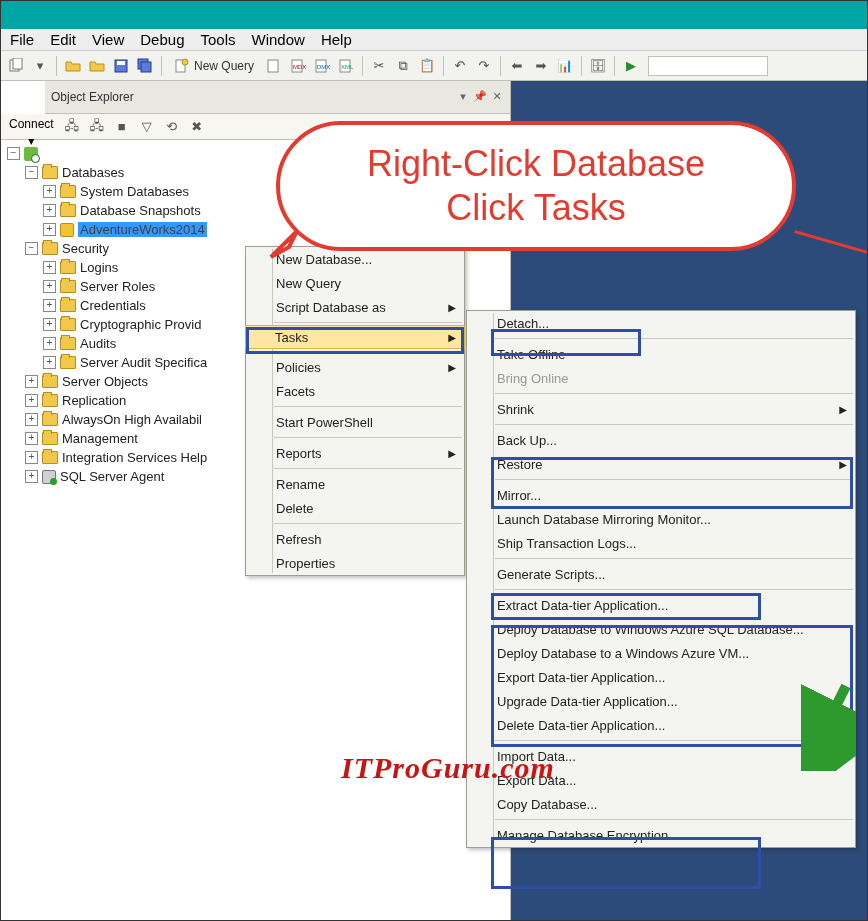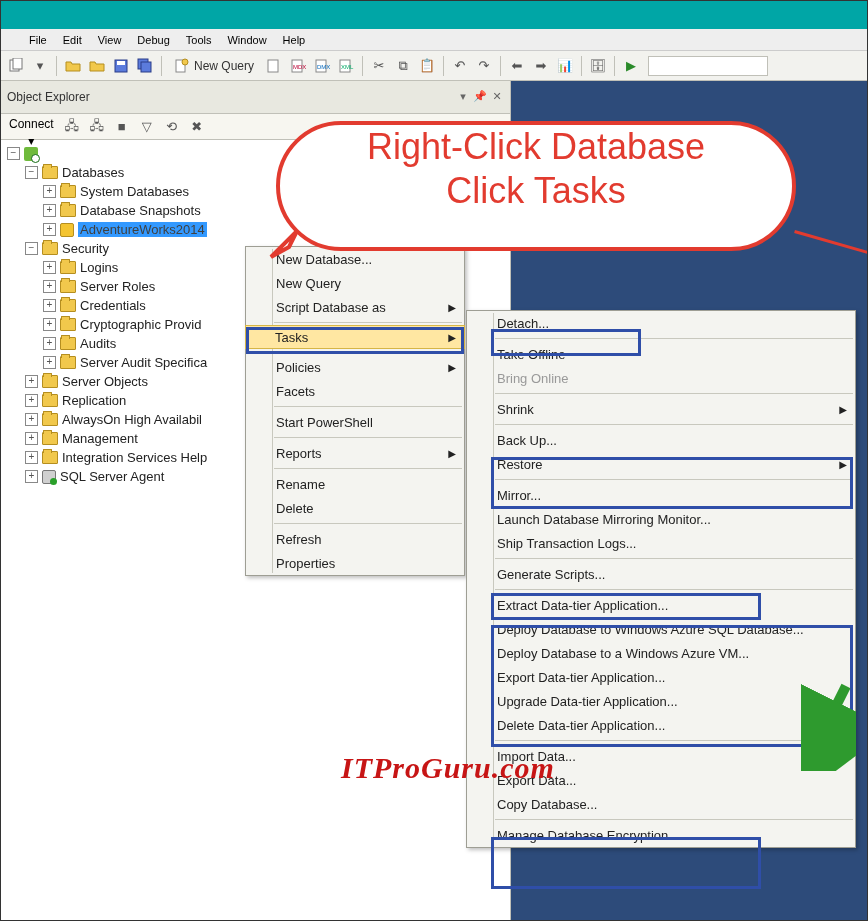--- a/index.html
+++ b/index.html
@@ -1,24 +1,24 @@
 <!DOCTYPE html>
 <html><head>
 <meta charset="utf-8">
 <style>
   * { box-sizing: border-box; font-family: "Segoe UI", Tahoma, sans-serif; }
   body { margin: 0; width: 868px; height: 921px; background: #fff; overflow: hidden; position: relative; border:1px solid #333;}
   .titlebar { height: 28px; background: #00a6a6; }
-  .menubar { height: 22px; background: #eee; border-bottom: 1px solid #ccc; display: flex; align-items: center; padding: 0 20px; font-size: 11px; }
+  .menubar { height: 22px; background: #eee; border-bottom: 1px solid #ccc; display: flex; align-items: center; padding: 0 1px; font-size: 15px; }
   .menubar span { padding: 2px 8px; cursor: default; }
   .toolbar { height: 30px; background: #f2f2ee; border-bottom: 1px solid #c0c0b8; display: flex; align-items: center; padding: 0 4px; gap: 2px; }
   .tb-btn { width: 22px; height: 22px; display: flex; align-items: center; justify-content: center; font-size: 13px; color:#555; border-radius:2px; }
   .tb-sep { width:1px; height:20px; background:#c0c0b8; margin:0 3px; }
   .newquery { display:flex; align-items:center; gap:4px; padding:0 6px; height:22px; font-size:12px; color:#333; border:1px solid transparent;}
-  .panel-head { height: 22px; background: #e8e8e0; border-bottom:1px solid #c0c0b8; display:flex; align-items:center; padding:16px 6px; font-size:12px; color:#333; }
+  .panel-head { height: 22px; background: #e8e8e0; border-bottom:1px solid #c0c0b8; display:flex; align-items:center; padding:16px 6px; font-size:12px; color:#333;margin-left:44px; }
   .panel-head .title { flex:1; }
   .panel-head .ctl { width:14px; height:14px; margin-left:3px; color:#666; font-size:11px; text-align:center; }
   .panel-tools { height:26px; background:#f7f6f0; border-bottom:1px solid #c0c0b8; display:flex; align-items:center; padding:0 4px; gap:3px; font-size:12px;}
   .connect-btn { display:flex; align-items:center; gap:3px; padding:0 4px; height:20px;flex-direction:column;}
   .layout { display:flex; height: calc(921px - 28px - 22px - 30px); }
   .explorer { width: 510px; background:#fff; border-right:1px solid #c0c0b8; position:relative;}
   .docarea { flex:1; background:#2d4b7a; }
   .tree { font-size: 13px; color:#222; padding:4px 0; }
   .node { display:flex; align-items:center; height:19px; white-space:nowrap; }
   .exp { width:13px; height:13px; border:1px solid #888; font-size:10px; line-height:10px; text-align:center; margin-right:4px; color:#555; background:#fff;}
@@ -33,21 +33,21 @@
   .ind0{padding-left:6px}.ind1{padding-left:24px}.ind2{padding-left:42px}
   
   .ctxmenu { position:absolute; background:#f4f4f0; border:1px solid #9e9e94; box-shadow:2px 2px 4px rgba(0,0,0,0.25); font-size:13px; color:#222; }
   .mi { height:24px; display:flex; align-items:center; padding:0 26px 0 30px; position:relative; white-space:nowrap;}
   .mi.disabled{color:#999;}
   .mi.hl{background:#ffe7a2; border:1px solid #d6b646; margin:-1px; padding:0 25px 0 29px; height:24px;}
   .mi .arrow{position:absolute; right:8px; font-size:10px;}
   .msep{height:1px; background:#c8c8be; margin:3px 2px 3px 28px;}
   .ctxmenu .bar{position:absolute;left:26px;top:2px;bottom:2px;width:1px;background:#c8c8be;}
   
-  .callout { position:absolute; left:275px; top:120px; width:520px; height:130px; background:#fff; border:4px solid #e23b2f; border-radius:65px; display:flex; align-items:flex-start; justify-content:center; z-index:30;}
+  .callout { position:absolute; left:275px; top:120px; width:520px; height:130px; background:#fff; border:4px solid #e23b2f; border-radius:65px; display:flex; align-items:center; justify-content:center; z-index:30;}
   .callout-text { color:#e23b2f; font-size:36px; line-height:44px; text-align:center; font-weight:400;}
   .redline { position:absolute; left:792px; top:240px; width:80px; height:3px; background:#e23b2f; transform:rotate(16deg); z-index:29;}
   
   .hlbox{position:absolute;border:3px solid #2f4ea8;z-index:25;pointer-events:none;}
   .watermark{position:absolute;left:340px;top:750px;font-size:30px;font-weight:bold;color:#c71515;font-family:Georgia,serif;letter-spacing:1px;z-index:40;font-style:italic;}
   .greenarrow{position:absolute;left:800px;top:680px;z-index:40;}
   svg.ic{width:16px;height:16px}
 </style>
 </head>
 <body>

